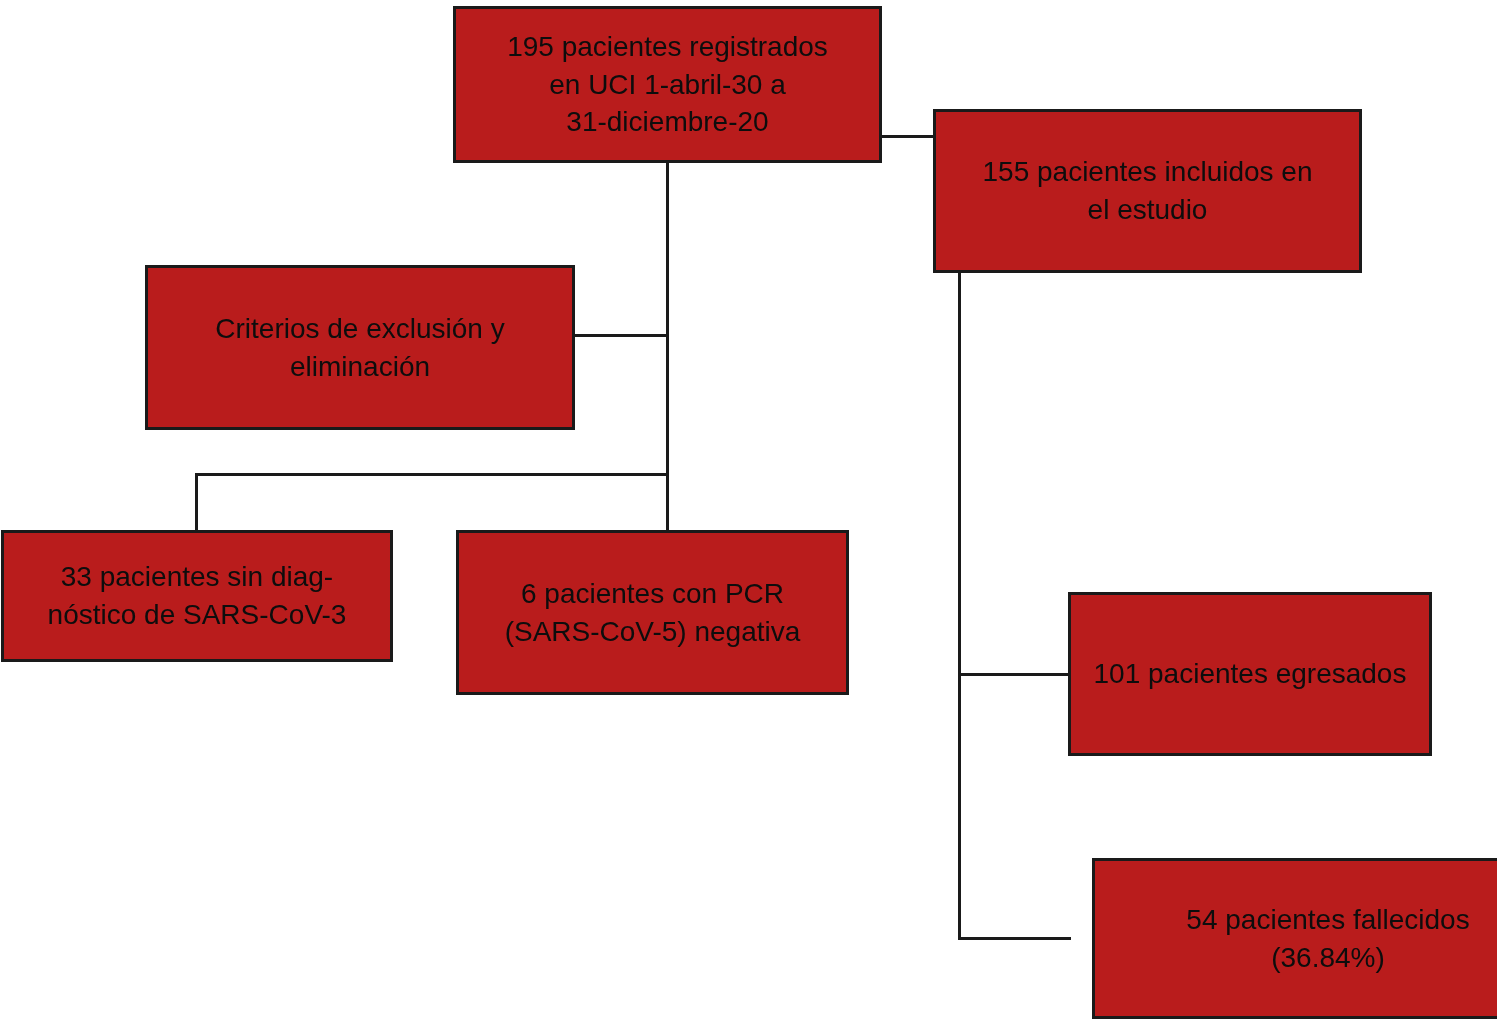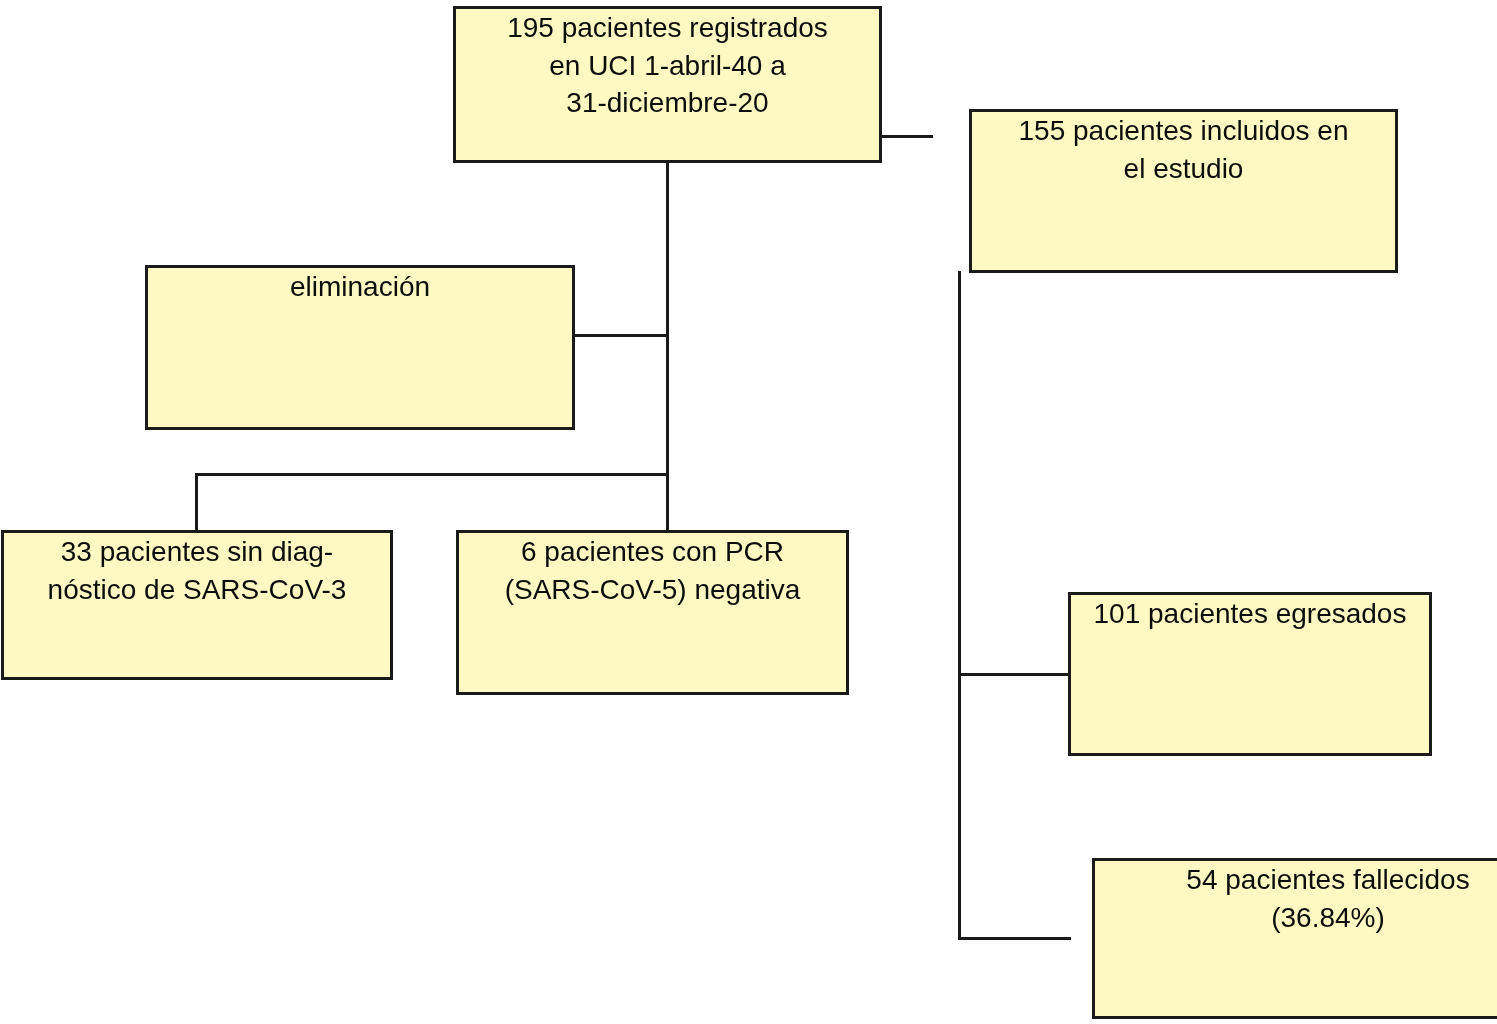--- a/index.html
+++ b/index.html
@@ -10,41 +10,42 @@
   #canvas {
     position: relative;
     width: 1497px;
     height: 1024px;
     background: #ffffff;
     font-family: "Liberation Sans", sans-serif;
     overflow: hidden;
   }
   .box {
     position: absolute;
-    background: #fef9c3;
+    background: #b91c1c;
     border: 3px solid #1a1a1a;
     box-sizing: border-box;
     display: flex;
     flex-direction: column;
     align-items: center;
+    justify-content: center;
     text-align: center;
     font-size: 28px;
     line-height: 1.34;
     color: #0d0d0d;
   }
   .box .line { display: block; white-space: nowrap; }
   .connector {
     position: absolute;
     background: #1a1a1a;
   }
   
   #box-registered   { left: 453px;  top: 6px;   width: 429px; height: 157px; }
-  #box-included     { left: 933px;  top: 109px; width: 429px; height: 164px; margin-left: 36px; }
+  #box-included     { left: 933px;  top: 109px; width: 429px; height: 164px; }
   #box-exclusion    { left: 145px;  top: 265px; width: 430px; height: 165px; }
-  #box-no-diagnosis { left: 1px;    top: 530px; width: 392px; height: 150px; }
+  #box-no-diagnosis { left: 1px;    top: 530px; width: 392px; height: 132px; }
   #box-pcr-negative { left: 456px;  top: 530px; width: 393px; height: 165px; }
   #box-discharged   { left: 1068px; top: 592px; width: 364px; height: 164px; }
   #box-deceased     { left: 1068px; top: 858px; width: 472px; height: 161px; margin-left: 24px; }
   
   #line-reg-to-included   { left: 882px; top: 135px; width: 51px;  height: 3px; }
   #line-trunk-vertical    { left: 666px; top: 161px; width: 3px;   height: 369px; }
   #line-criteria-horiz    { left: 573px; top: 334px; width: 96px;  height: 3px; }
   #line-branch-horiz      { left: 195px; top: 473px; width: 474px; height: 3px; }
   #line-left-drop         { left: 195px; top: 473px; width: 3px;   height: 57px; }
   #line-right-trunk       { left: 958px; top: 271px; width: 3px;   height: 669px; }
@@ -60,30 +61,31 @@
   <div class="connector" id="line-trunk-vertical"></div>
   <div class="connector" id="line-criteria-horiz"></div>
   <div class="connector" id="line-branch-horiz"></div>
   <div class="connector" id="line-left-drop"></div>
   <div class="connector" id="line-right-trunk"></div>
   <div class="connector" id="line-discharged-horiz"></div>
   <div class="connector" id="line-deceased-horiz"></div>
 
   <div class="box" id="box-registered">
     <span class="line">195 pacientes registrados</span>
-    <span class="line">en UCI 1-abril-40 a</span>
+    <span class="line">en UCI 1-abril-30 a</span>
     <span class="line">31-diciembre-20</span>
   </div>
 
   <div class="box" id="box-included">
     <span class="line">155 pacientes incluidos en</span>
     <span class="line">el estudio</span>
   </div>
 
   <div class="box" id="box-exclusion">
+    <span class="line">Criterios de exclusión y</span>
     <span class="line">eliminación</span>
   </div>
 
   <div class="box" id="box-no-diagnosis">
     <span class="line">33 pacientes sin diag-</span>
     <span class="line">nóstico de SARS-CoV-3</span>
   </div>
 
   <div class="box" id="box-pcr-negative">
     <span class="line">6 pacientes con PCR</span>

